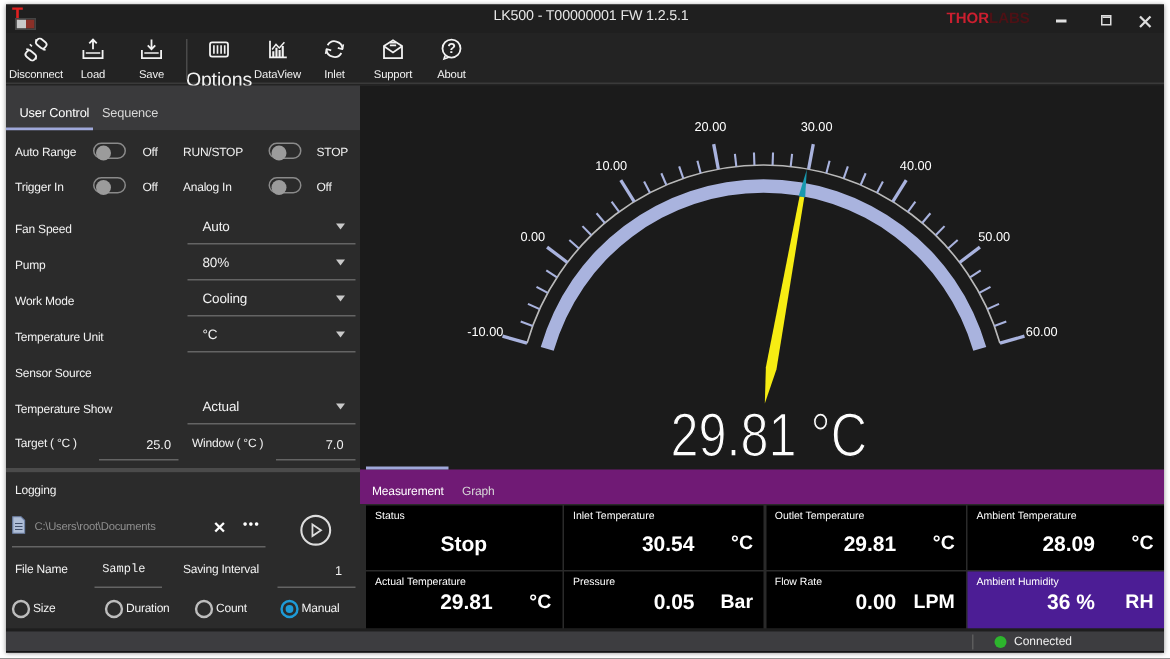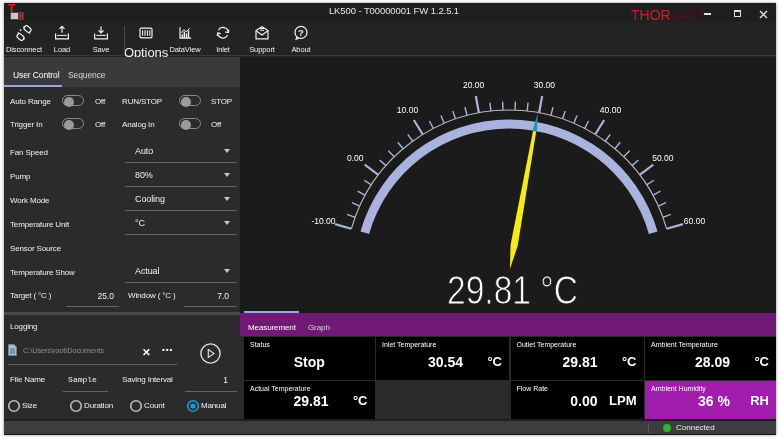--- a/index.html
+++ b/index.html
@@ -3,21 +3,21 @@
 *{margin:0;padding:0;box-sizing:border-box;}
 body{width:780px;height:439px;background:#fff;font-family:"Liberation Sans",sans-serif;overflow:hidden;position:relative;}
 #win{position:absolute;left:4px;top:3px;width:772px;height:432px;background:#232323;box-shadow:0 0 3px rgba(0,0,0,.45);}
 </style></head><body>
 <div id="win">
 
   <div style="position:absolute;left:0;top:0;width:772px;height:19px;background:#1f1f1f;">
     <div style="position:absolute;left:4px;top:1px;width:11px;height:9px;color:#e02020;font-weight:bold;font-size:12px;line-height:11px;">T</div>
     <div style="position:absolute;left:6px;top:9px;width:14px;height:8px;background:linear-gradient(90deg,#c8c8c8 0 55%,#8a3028 55% 100%);border:0.5px solid #444;"></div>
     <div style="position:absolute;left:390px;top:2px;transform:translateX(-50%);font-size:9.5px;letter-spacing:-0.1px;color:#e6e6e6;white-space:nowrap;">LK500 - T00000001 FW 1.2.5.1</div>
-    <div style="position:absolute;left:627px;top:4px;font-size:14px;font-weight:normal;letter-spacing:0;white-space:nowrap;"><span style="color:#cb1f2f;">THOR</span><span style="color:#4d1115;">LABS</span></div>
+    <div style="position:absolute;left:627px;top:4px;font-size:10px;font-weight:bold;letter-spacing:0;white-space:nowrap;"><span style="color:#cb1f2f;">THOR</span><span style="color:#4d1115;">LABS</span></div>
     <div style="position:absolute;left:699.5px;top:10px;width:7.5px;height:2px;background:#e0e0e0;"></div>
     <div style="position:absolute;left:729.5px;top:6.5px;width:7.5px;height:7.5px;border:1.6px solid #dedede;background:#1f1f1f;">
         <div style="width:100%;height:1.2px;background:#dedede;"></div>
       </div>
     <svg style="position:absolute;left:754.5px;top:6.5px;" width="9" height="9" viewBox="0 0 9 9">
         <path d="M1 1 L8 8 M8 1 L1 8" stroke="#dedede" stroke-width="1.5"></path>
       </svg>
   </div>
 
   <div style="position:absolute;left:0;top:19px;width:772px;height:34px;background:#232323;border-bottom:1px solid #3a3a3a;">
@@ -269,26 +269,31 @@
     <div style="position:absolute;left:641px;top:334px;width:131px;height:42.5px;background:#000;">
       <div style="position:absolute;left:6px;top:3.5px;font-size:7px;color:#fff;white-space:nowrap;">Ambient Temperature</div>
       <div style="position:absolute;right:46px;top:16.5px;font-size:14px;font-weight:bold;color:#fff;">28.09</div>
       <div style="position:absolute;right:7px;top:16.5px;font-size:13px;font-weight:bold;color:#fff;">°C</div>
     </div>
     <div style="position:absolute;left:240px;top:378px;width:130.5px;height:38px;background:#000;">
       <div style="position:absolute;left:6px;top:3.5px;font-size:7px;color:#fff;white-space:nowrap;">Actual Temperature</div>
       <div style="position:absolute;right:46px;top:12px;font-size:14px;font-weight:bold;color:#fff;">29.81</div>
       <div style="position:absolute;right:7px;top:12px;font-size:13px;font-weight:bold;color:#fff;">°C</div>
     </div>
+    <div style="position:absolute;left:372px;top:378px;width:133px;height:38px;background:#000;">
+      <div style="position:absolute;left:6px;top:3.5px;font-size:7px;color:#fff;white-space:nowrap;">Pressure</div>
+      <div style="position:absolute;right:46px;top:12px;font-size:14px;font-weight:bold;color:#fff;">0.05</div>
+      <div style="position:absolute;right:7px;top:12px;font-size:13px;font-weight:bold;color:#fff;">Bar</div>
+    </div>
     <div style="position:absolute;left:506.5px;top:378px;width:133px;height:38px;background:#000;">
       <div style="position:absolute;left:6px;top:3.5px;font-size:7px;color:#fff;white-space:nowrap;">Flow Rate</div>
       <div style="position:absolute;right:46px;top:12px;font-size:14px;font-weight:bold;color:#fff;">0.00</div>
       <div style="position:absolute;right:7px;top:12px;font-size:13px;font-weight:bold;color:#fff;">LPM</div>
     </div>
-    <div style="position:absolute;left:641px;top:378px;width:131px;height:38px;background:#a21caf;">
+    <div style="position:absolute;left:641px;top:378px;width:131px;height:38px;background:#4c1d95;">
       <div style="position:absolute;left:6px;top:3.5px;font-size:7px;color:#fff;white-space:nowrap;">Ambient Humidity</div>
       <div style="position:absolute;right:46px;top:12px;font-size:14px;font-weight:bold;color:#fff;">36 %</div>
       <div style="position:absolute;right:7px;top:12px;font-size:13px;font-weight:bold;color:#fff;">RH</div>
     </div>
 
   <div style="position:absolute;left:0;top:416px;width:772px;height:2px;background:#1e1e1e;"></div>
   <div style="position:absolute;left:0;top:418px;width:772px;height:14px;background:#3d3d40;border-bottom:1px solid #141414;">
     <div style="position:absolute;left:644px;top:2px;width:1px;height:10px;background:#5c5c5c;"></div>
     <div style="position:absolute;left:659px;top:3px;width:8px;height:8px;border-radius:50%;background:#2db52d;"></div>
     <div style="position:absolute;left:672px;top:0;height:14px;line-height:14px;font-size:8px;color:#f0f0f0;">Connected</div>

